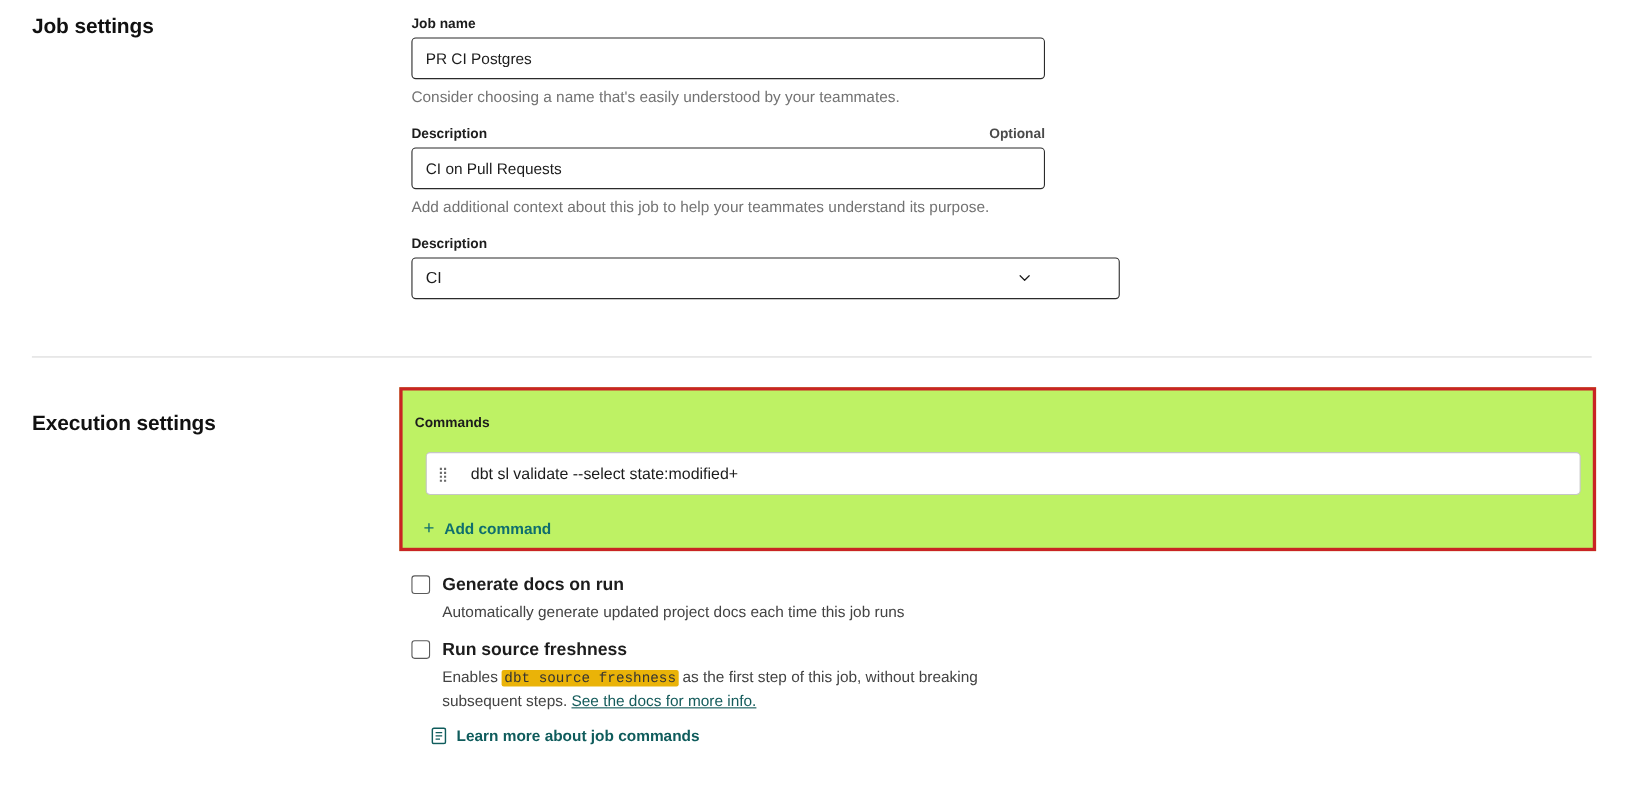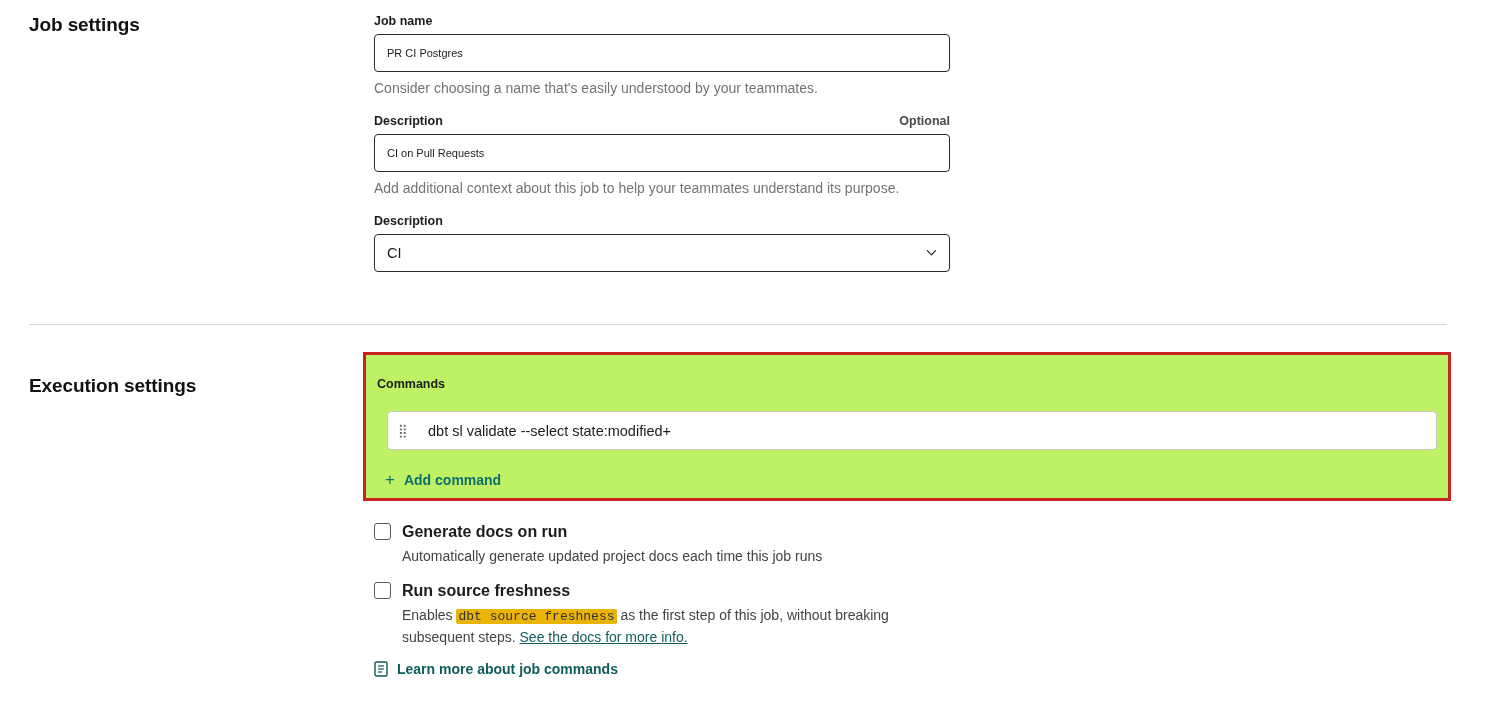--- a/index.html
+++ b/index.html
@@ -56,40 +56,40 @@
     color: #4a4a4a;
   }
   .text-input {
     box-sizing: border-box;
     width: 576px;
     height: 38px;
     border: 1px solid #2b2b2b;
     border-radius: 4px;
     background: #ffffff;
     font-family: "Liberation Sans", sans-serif;
-    font-size: 11px;
+    font-size: 14px;
     color: #1c1c1c;
     padding: 4px 12px;
     outline: none;
   }
   .helper-text {
     margin-top: 8px;
     font-size: 14px;
     color: #737373;
   }
   .spacer-20 { height: 18px; }
 
   .select-wrap {
     position: relative;
     width: 576px;
     height: 38px;
   }
   .select-box {
     box-sizing: border-box;
-    width: 576px;
+    width: 644px;
     height: 38px;
     border: 1px solid #2b2b2b;
     border-radius: 4px;
     background: #ffffff;
     font-size: 14.5px;
     color: #1c1c1c;
     padding: 0 12px;
     display: flex;
     align-items: center;
   }
@@ -225,21 +225,21 @@
   }
   a.docs-link {
     color: #145b5b;
     text-decoration: underline;
     margin-top: 38px;
   }
 
   
   .learn-more {
     position: absolute;
-    left: 374px;
+    left: 392px;
     top: 661px;
     display: flex;
     align-items: center;
     gap: 9px;
     color: #0f5c5c;
     font-size: 14px;
     font-weight: bold;
     cursor: pointer;
   }
   .book-icon { width: 14px; height: 16px; }

